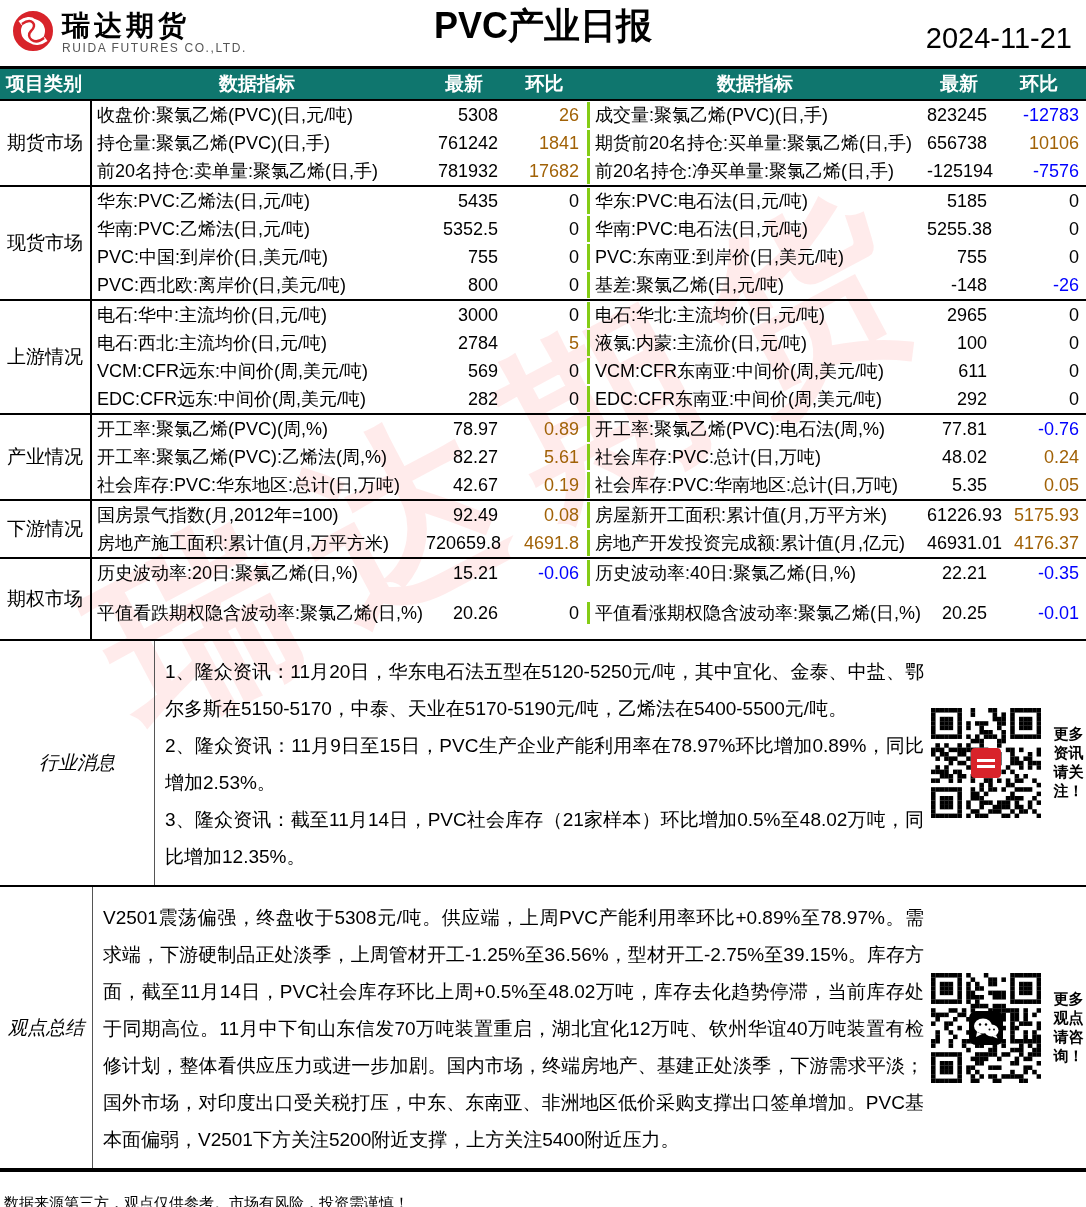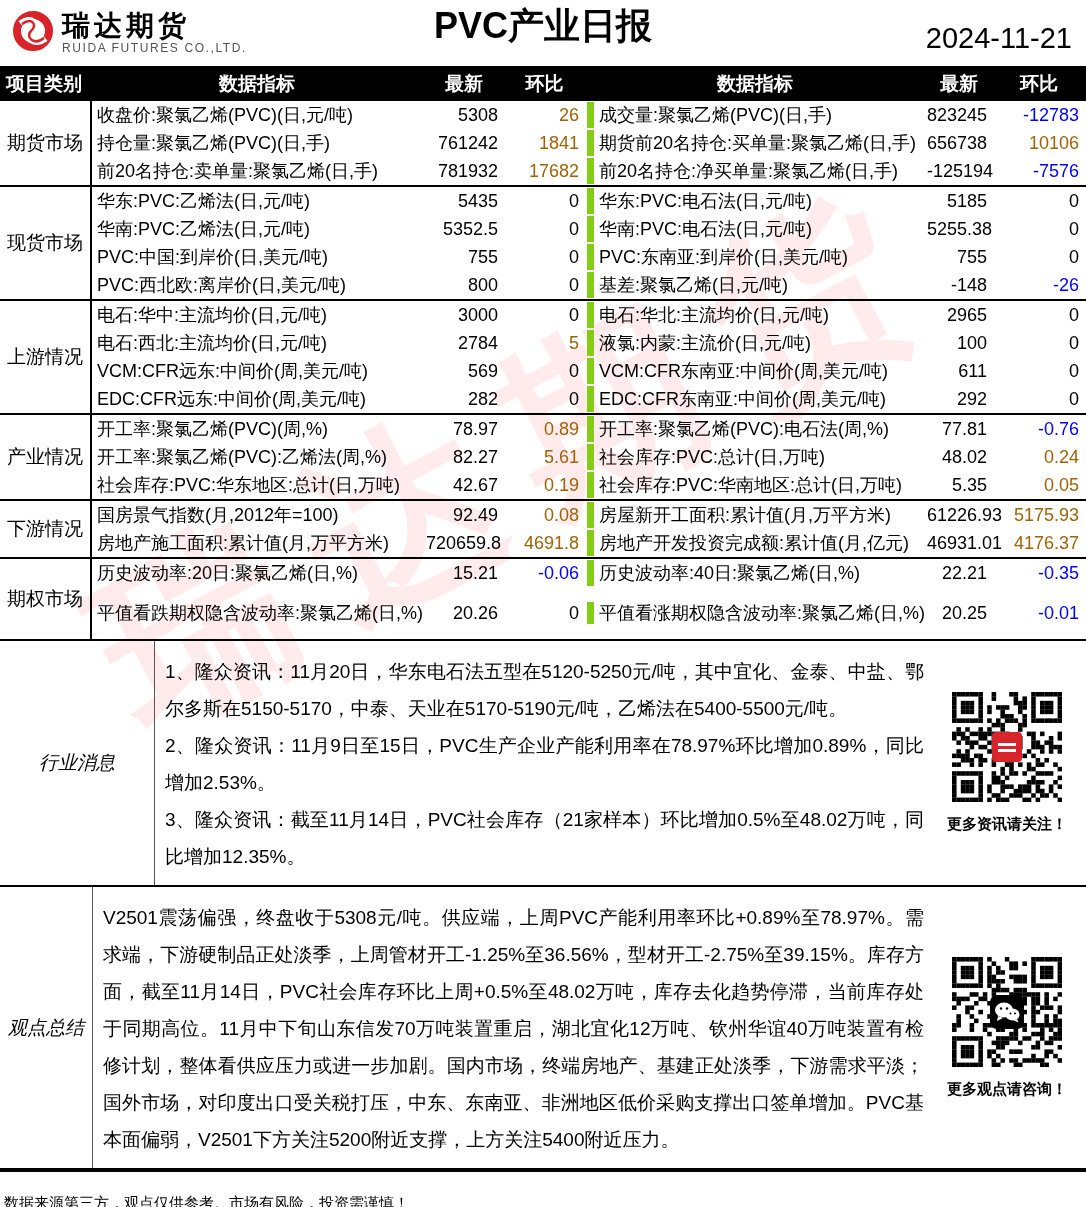--- a/index.html
+++ b/index.html
@@ -12,47 +12,47 @@
   
   .hd{position:relative;height:66px;z-index:1;}
   .logo{position:absolute;left:10px;top:8px;display:flex;align-items:center;gap:6px;}
   .logo-tx .cn{font-size:28px;font-weight:bold;letter-spacing:4px;line-height:30px;}
   .logo-tx .en{font-size:12px;color:#555;letter-spacing:1.6px;}
   .title{position:absolute;left:0;right:0;top:2px;text-align:center;font-size:36px;font-weight:bold;}
   .date{position:absolute;right:14px;top:22px;font-size:29px;}
   
   .tbl{position:relative;z-index:1;border-top:3px solid #000;border-bottom:4px solid #000;}
   .thead{display:grid;grid-template-columns:90px 334px 80px 81px 340px 68px 92px;
-         background:#000000;color:#fff;font-weight:bold;font-size:19px;height:30px;line-height:30px;
+         background:#0f766e;color:#fff;font-weight:bold;font-size:19px;height:30px;line-height:30px;
          border-bottom:2px solid #000;}
   .thead .h{text-align:center;}
   .thead .h0{text-align:left;padding-left:6px;}
   .sec{display:flex;border-top:2px solid #000;}
   .sec.first{border-top:none;}
   .cat{width:90px;min-width:90px;border-right:2px solid #000000;display:flex;align-items:center;
        justify-content:center;font-size:19px;}
   .secrows{flex:1;}
   .row{display:grid;grid-template-columns:334px 80px 81px 340px 68px 92px;height:28px;
        align-items:center;font-size:18px;line-height:26px;}
   .row.tall{height:52px;}
   .row.tall .lab{white-space:normal;line-height:22px;}
   .lab{padding-left:5px;white-space:nowrap;overflow:hidden;}
-  .rlab{border-left:7px solid #84cc16;}
+  .rlab{border-left:3px solid #84cc16;}
   .val{text-align:right;padding-right:8px;}
   .chg{text-align:right;padding-right:8px;}
   .chg.pos{color:#a16207;}
   .chg.neg{color:#00f;}
   
   .bigsec{display:flex;border-top:2px solid #000;position:relative;z-index:1;}
   .bigcat{border-right:1px solid #555;display:flex;align-items:center;justify-content:center;
           font-size:19px;font-style:italic;}
   .newscat{width:154px;min-width:154px;}
   .sumcat{width:92px;min-width:92px;}
   .bigbody{flex:1;padding:12px 8px 10px 10px;font-size:19px;line-height:37px;text-align:justify;}
-  .qrbox{width:150px;min-width:150px;display:flex;flex-direction:column;align-items:center;
+  .qrbox{width:150px;min-width:150px;display:flex;flex-direction:row;align-items:center;
          justify-content:center;gap:13px;padding-right:4px;}
   .qr{position:relative;width:110px;height:110px;}
   .qr svg{display:block;}
   .qr-logo{position:absolute;left:50%;top:50%;transform:translate(-50%,-50%);}
   .qr-logo.red{width:30px;height:30px;background:#d8232a;border-radius:4px;display:flex;
                flex-direction:column;align-items:center;justify-content:center;gap:3px;}
   .qr-logo.red i{display:block;width:18px;height:3px;background:#fff;}
   .qr-logo.blk{width:34px;height:34px;background:#000;border-radius:7px;display:flex;
                align-items:center;justify-content:center;}
   .qrcap{font-size:15px;font-weight:bold;}

